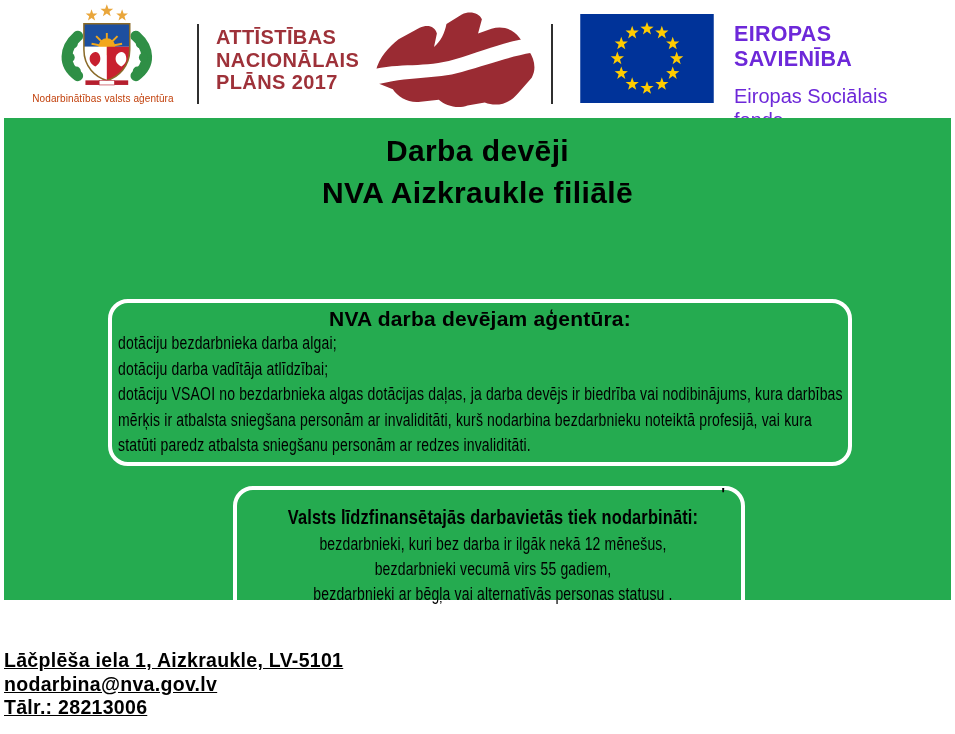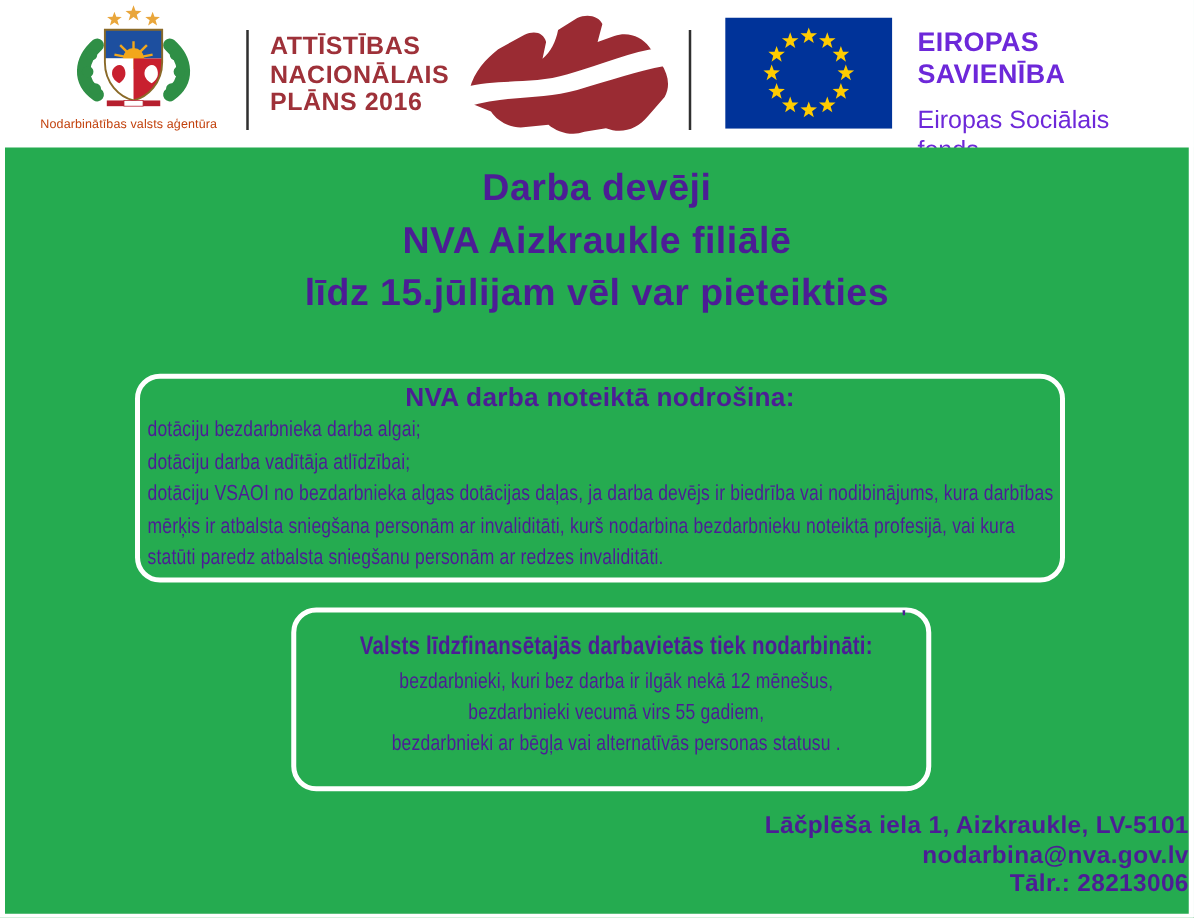--- a/index.html
+++ b/index.html
@@ -14,40 +14,40 @@
   .divider-2{left:551px;}
   .nap-block{position:absolute;left:216px;top:26px;color:#9e3139;font-weight:600;
              font-size:20px;line-height:22.5px;letter-spacing:0.4px;}
   .map-wrap{position:absolute;left:366px;top:8px;width:182px;height:102px;}
   .eu-flag-wrap{position:absolute;left:580px;top:14px;width:134px;height:89px;}
   .eu-text{position:absolute;left:734px;top:22px;color:#6d28d9;}
   .eu-title{font-weight:bold;font-size:21.5px;letter-spacing:0.3px;}
   .eu-subtitle{margin-top:12px;font-size:20px;line-height:24px;width:190px;}
 
   
-  .green-panel{position:absolute;left:4px;top:118px;width:947px;height:613px;
-               background:#25ab50;color:#4c1d95;}
+  .green-panel{position:absolute;left:4px;top:118px;width:947px;height:482px;
+               background:#25ab50;color:#000000;}
   .poster-title{position:absolute;left:0;top:12px;width:100%;text-align:center;
                 font-weight:bold;font-size:30px;line-height:42px;letter-spacing:0.4px;}
 
   .round-box{position:absolute;border:4px solid #ffffff;border-radius:20px;box-sizing:border-box;}
   .box1{left:104px;top:181px;width:744px;height:167px;}
   .box1-heading{margin-top:4px;text-align:center;font-weight:bold;font-size:21px;letter-spacing:0.2px;}
   .box1-body{margin-left:6px;width:912px;transform:scaleX(0.8);transform-origin:left top;
              font-size:17.5px;line-height:25.5px;letter-spacing:0.2px;}
 
   .box2{left:229px;top:368px;width:512px;height:147px;}
   .box2-content{margin-top:15px;width:640px;transform:scaleX(0.8);transform-origin:left top;
                 text-align:center;}
   .box2-heading{font-weight:bold;font-size:20.5px;letter-spacing:0.2px;}
   .box2-items{margin-top:3px;font-size:17.5px;line-height:25px;letter-spacing:0.2px;}
   .stray-mark{position:absolute;right:16px;top:-4px;font-weight:bold;font-size:16px;}
 
-  .poster-footer{position:absolute;left:0;top:531px;width:100%;text-align:right;
-                 font-weight:bold;font-size:19.5px;line-height:23.5px;letter-spacing:0.3px;}
+  .poster-footer{position:absolute;left:0;top:531px;width:100%;text-align:left;
+                 font-weight:bold;font-size:19.5px;line-height:23.5px;letter-spacing:0.3px;text-decoration:underline;}
 </style>
 </head>
 <body>
 
 <div class="stage">
 
   <div class="header-band">
 
     <div class="agency-block">
       <svg width="104" height="84" viewBox="0 0 130 110">
@@ -95,21 +95,21 @@
         <rect x="80" y="100" width="18" height="6" fill="#b61f2e"></rect>
       </svg>
       <div class="agency-caption">Nodarbinātības valsts aģentūra</div>
     </div>
 
     <div class="v-divider divider-1"></div>
 
     <div class="nap-block">
       <div>ATTĪSTĪBAS</div>
       <div>NACIONĀLAIS</div>
-      <div>PLĀNS 2016</div>
+      <div>PLĀNS 2017</div>
     </div>
 
     <div class="map-wrap">
       <svg width="182" height="102" viewBox="0 0 190 105">
         <path d="M10,66 C14,50 24,40 34,32 L56,20 C64,16 72,18 74,26 L71,40 C78,34 82,26 84,16
                  L100,6 C108,2 118,4 121,11 L117,26 L131,21 C143,17 154,22 160,30 L170,44
                  C176,53 178,63 173,72 L159,88 C150,99 137,103 124,98 L106,101 C95,105 83,101 76,95
                  L57,97 C45,99 33,92 28,84 L13,78 C9,75 9,70 10,66 Z" fill="#9a2b33"></path>
         <path d="M4,64 C36,56 62,62 92,53 C122,44 146,34 168,31 L173,46 C150,50 128,58 100,66
                  C72,74 44,70 8,80 Z" fill="#ffffff"></path>
@@ -142,25 +142,24 @@
       <div class="eu-title">EIROPAS SAVIENĪBA</div>
       <div class="eu-subtitle">Eiropas Sociālais fonds</div>
     </div>
   </div>
 
   <div class="green-panel">
 
     <div class="poster-title">
       <div>Darba devēji</div>
       <div>NVA Aizkraukle filiālē</div>
-      <div>līdz 15.jūlijam vēl var pieteikties</div>
     </div>
 
     <div class="round-box box1">
-      <div class="box1-heading">NVA darba noteiktā nodrošina:</div>
+      <div class="box1-heading">NVA darba devējam aģentūra:</div>
       <div class="box1-body">
         <div>dotāciju bezdarbnieka darba algai;</div>
         <div>dotāciju darba vadītāja atlīdzībai;</div>
         <div>dotāciju VSAOI no bezdarbnieka algas dotācijas daļas, ja darba devējs ir biedrība vai nodibinājums, kura darbības mērķis ir atbalsta sniegšana personām ar invaliditāti,  kurš nodarbina bezdarbnieku noteiktā profesijā, vai kura statūti paredz atbalsta sniegšanu  personām ar redzes invaliditāti.</div>
       </div>
     </div>
 
     <div class="round-box box2">
       <div class="stray-mark">'</div>
       <div class="box2-content">

